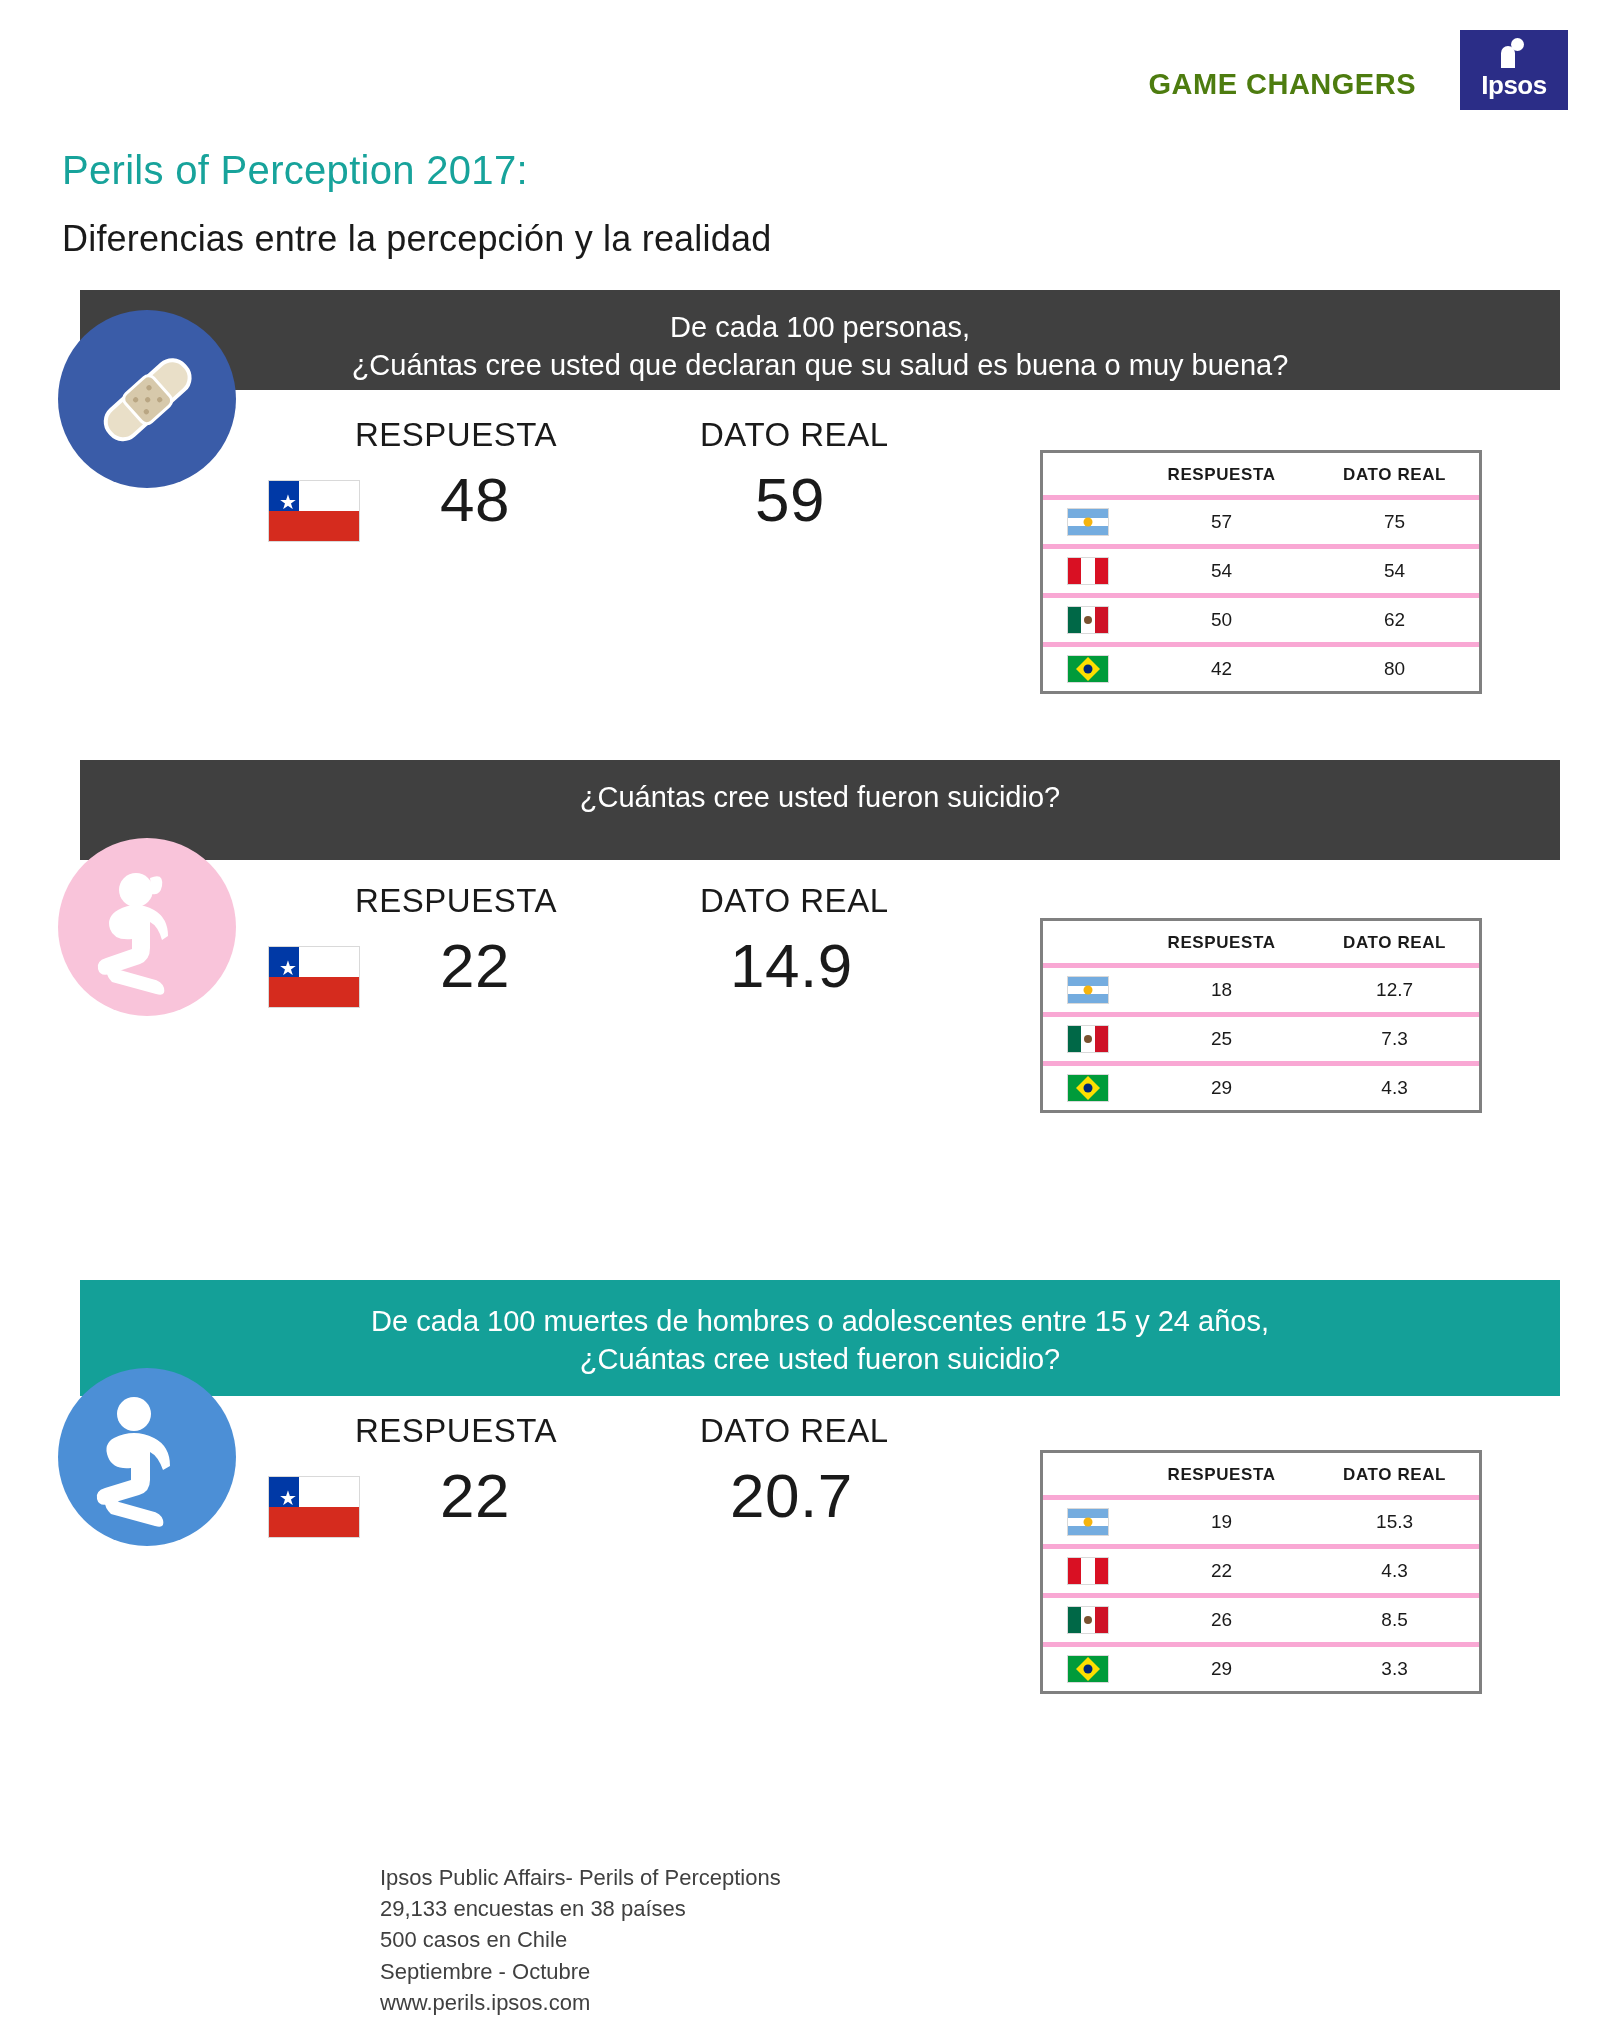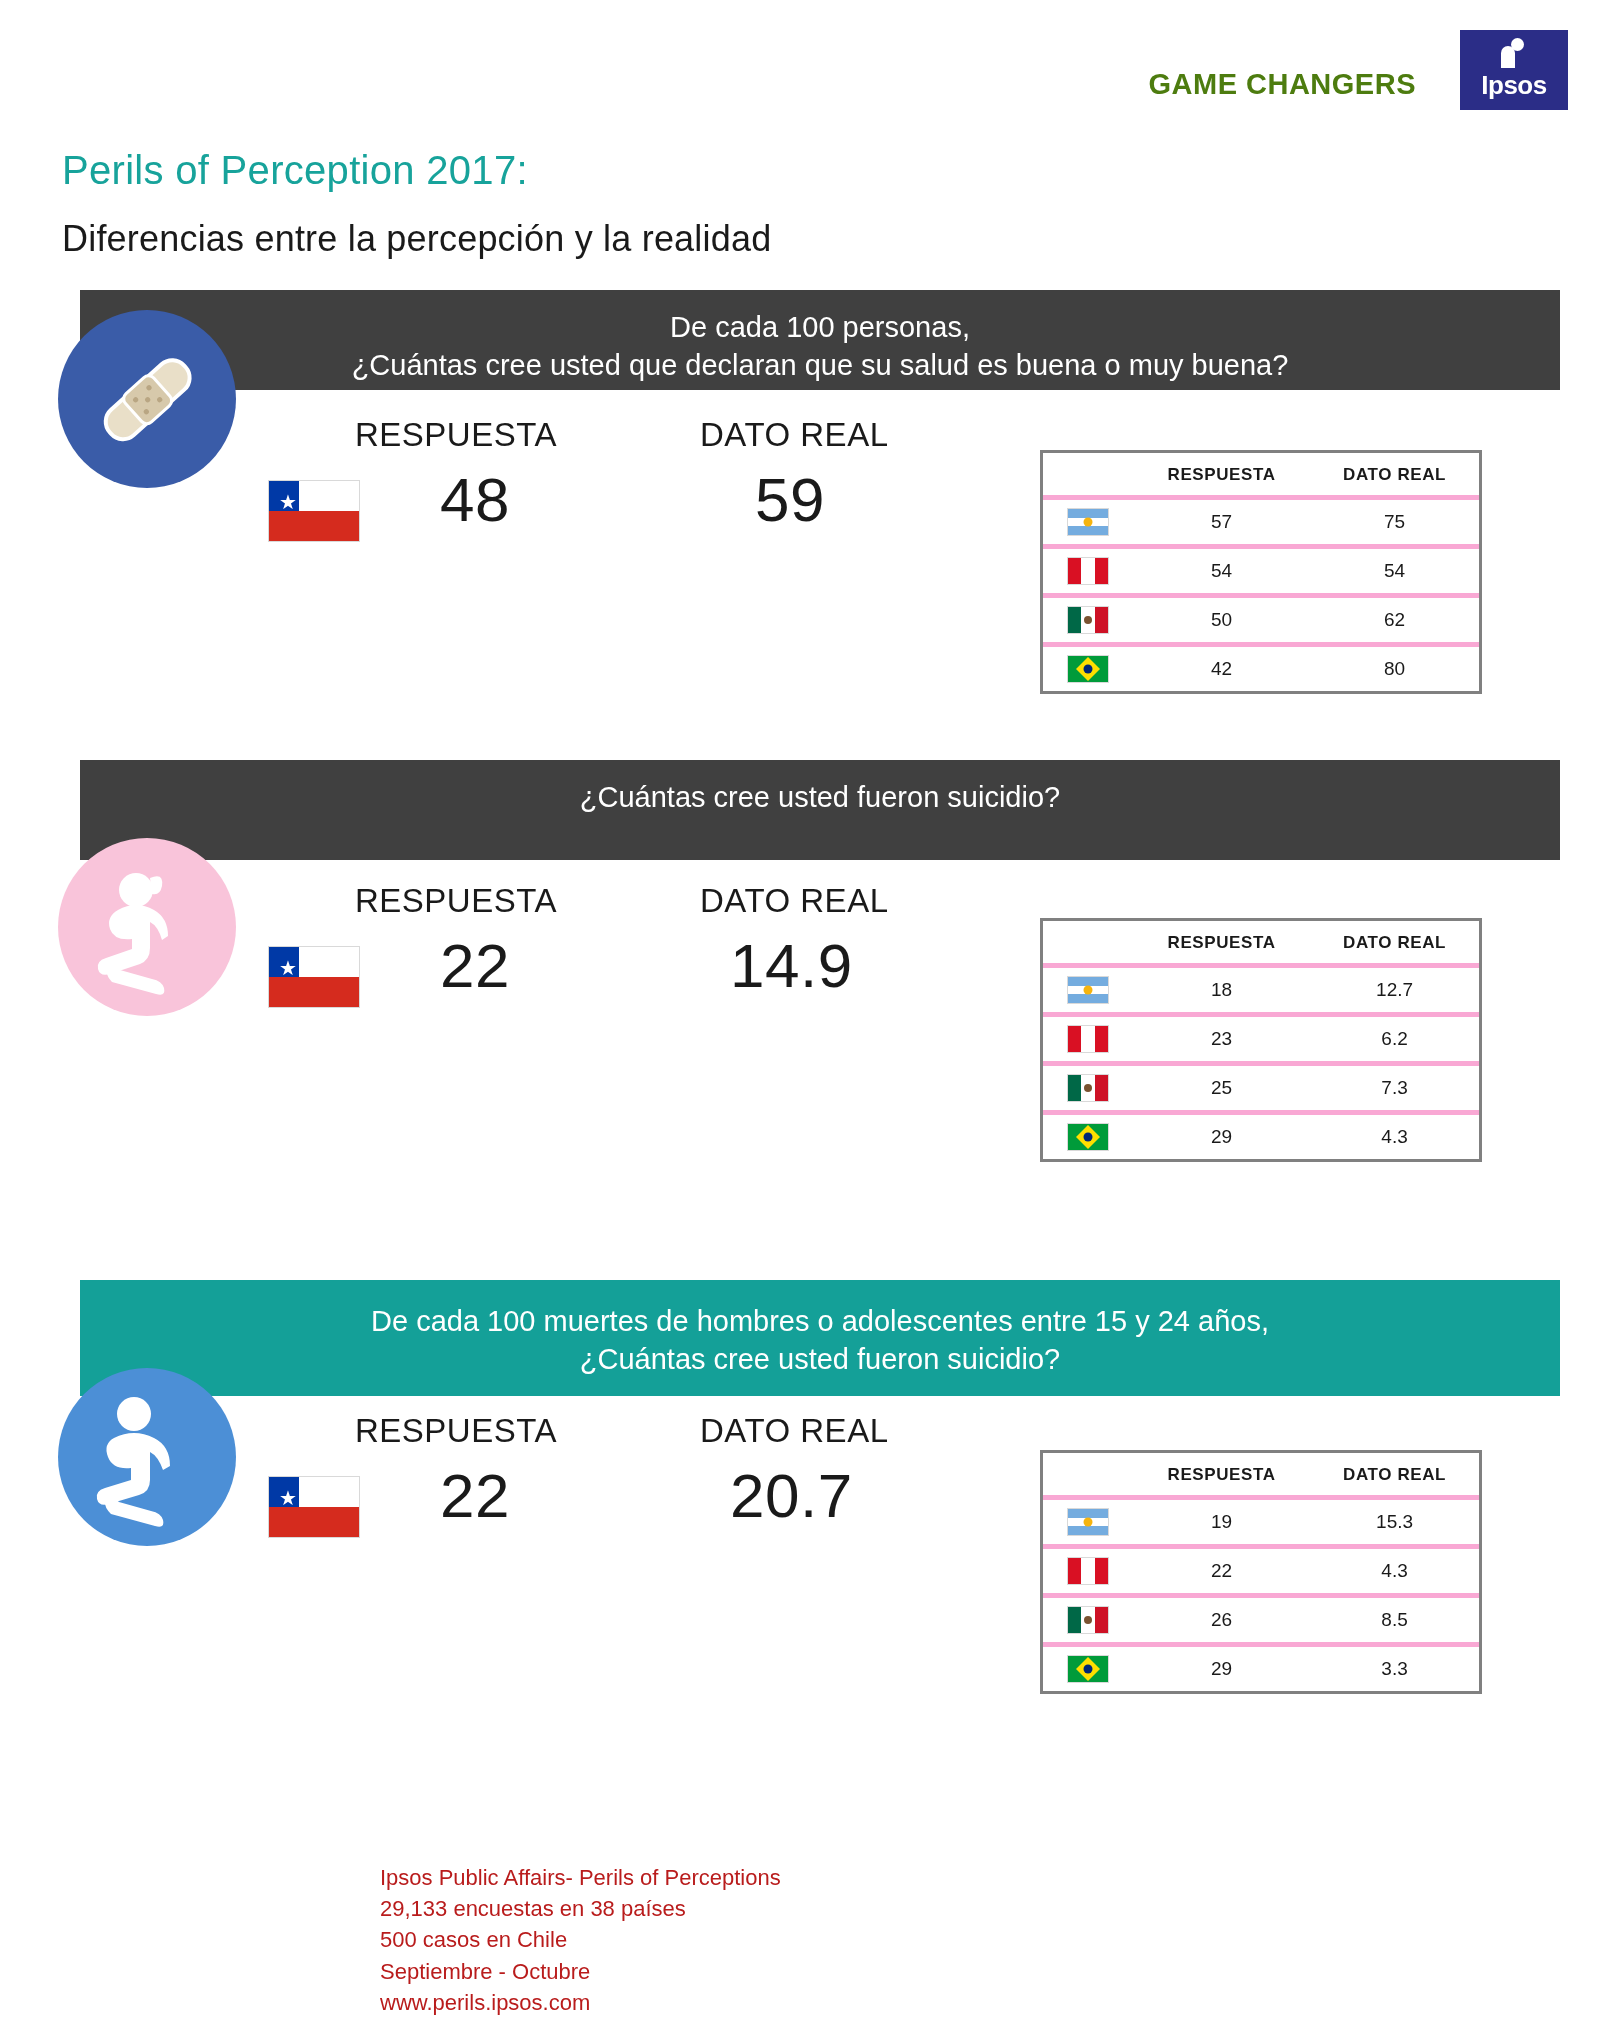--- a/index.html
+++ b/index.html
@@ -249,21 +249,21 @@
     left: 12px; top: 10px;
     width: 22px; height: 18px;
     background: #2b2d87;
   }
   .footer-text {
     position: absolute;
     left: 380px;
     top: 16px;
     font-size: 22px;
     line-height: 1.42;
-    color: #b91c1c;
+    color: #404040;
   }
 </style>
 </head>
 <body>
 
 <div class="header">
   <div class="game-changers">GAME CHANGERS</div>
   <div class="ipsos-logo">
     <div class="mark"></div>
     <div class="word">Ipsos</div>
@@ -375,25 +375,20 @@
         <th></th>
         <th>RESPUESTA</th>
         <th>DATO REAL</th>
       </tr>
       <tr class="row">
         <td class="flagcell"><span class="flag flag-sm flag-ar"><span class="sun"></span></span></td>
         <td>18</td>
         <td>12.7</td>
       </tr>
       <tr class="row">
-        <td class="flagcell"><span class="flag flag-sm flag-pe"></span></td>
-        <td>23</td>
-        <td>6.2</td>
-      </tr>
-      <tr class="row">
         <td class="flagcell"><span class="flag flag-sm flag-mx"><span class="emb"></span></span></td>
         <td>25</td>
         <td>7.3</td>
       </tr>
       <tr class="row">
         <td class="flagcell"><span class="flag flag-sm flag-br"><span class="rhomb"></span><span class="globe"></span></span></td>
         <td>29</td>
         <td>4.3</td>
       </tr>
     </tbody>

